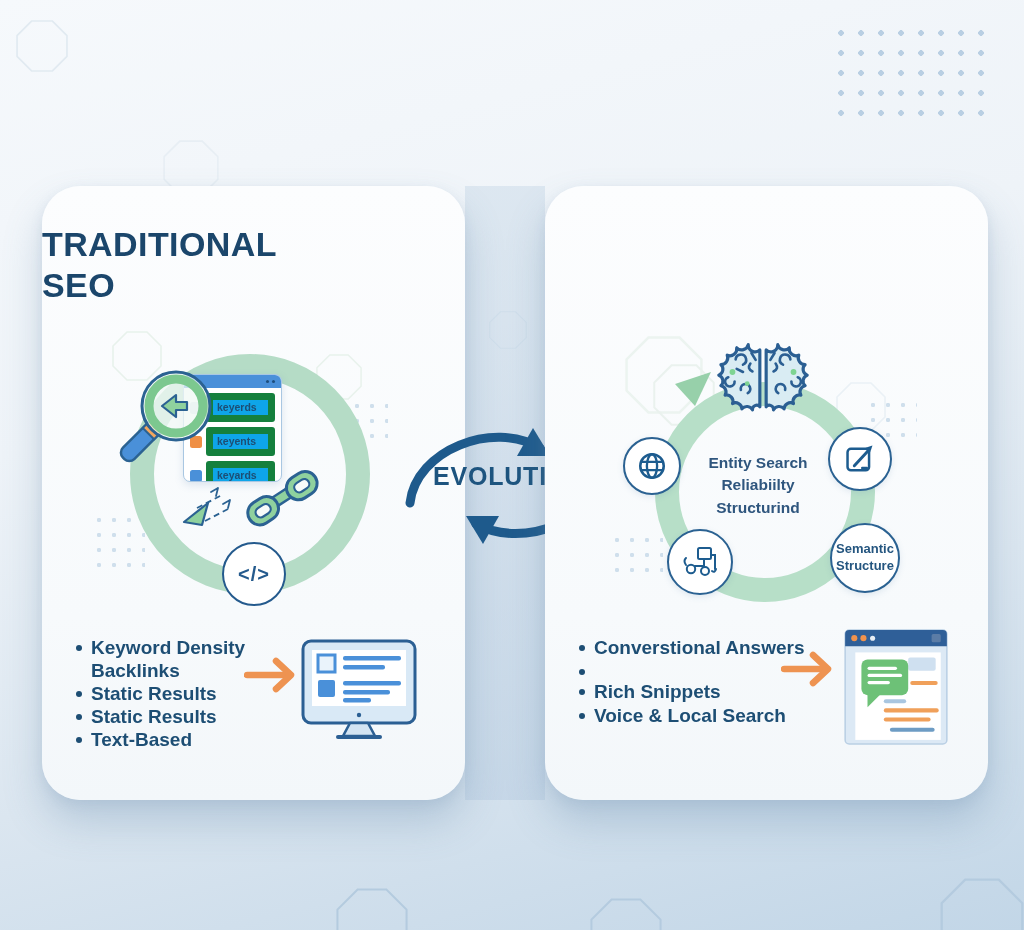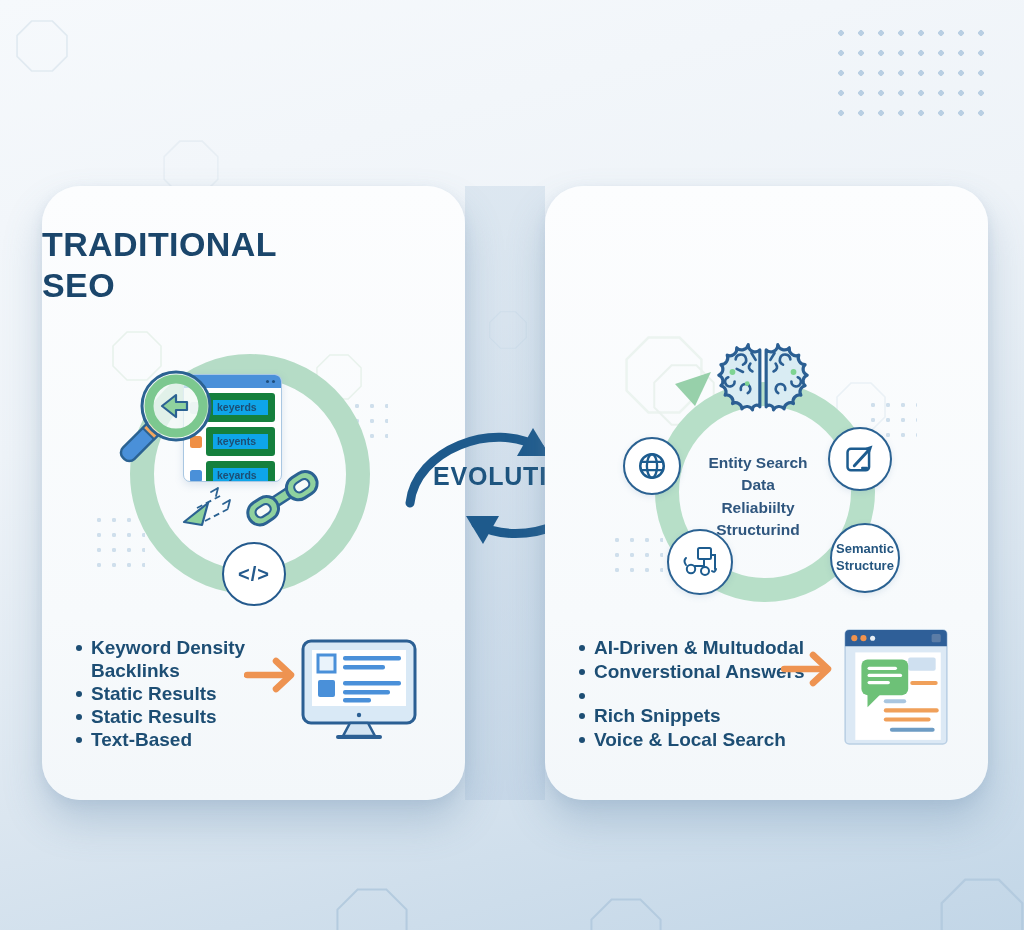--- a/index.html
+++ b/index.html
@@ -248,27 +248,25 @@
 
     <div class="icircle" style="left:246px;top:337px;width:66px;height:66px;margin-left:39px;">
       <div class="sem-circle">
         <div>Semantic</div>
         <div>Structure</div>
       </div>
     </div>
 
     <div class="hub-text" style="left:118px;top:266px;width:190px;">
       <div>Entity Search</div>
-      <div>Data</div>
       <div>Reliabiilty</div>
       <div>Structurind</div>
     </div>
 
     <ul class="bullets rt" style="left:32px;top:450px;width:235px;">
-      <li>AI-Driven &amp; Multudodal</li>
       <li>Converstional Answers</li>
       <li class="gap"></li>
       <li>Rich Snippets</li>
       <li>Voice &amp; Local Search</li>
     </ul>
 
     <svg style="position:absolute;left:236px;top:464px;" width="54" height="38" viewBox="0 0 54 38">
       <path d="M3,19 H40" stroke="#ee9351" stroke-width="6.5" stroke-linecap="round" fill="none"></path>
       <path d="M32,5 L47,19 L32,33" stroke="#ee9351" stroke-width="6.5" stroke-linecap="round" stroke-linejoin="round" fill="none"></path>
     </svg>

